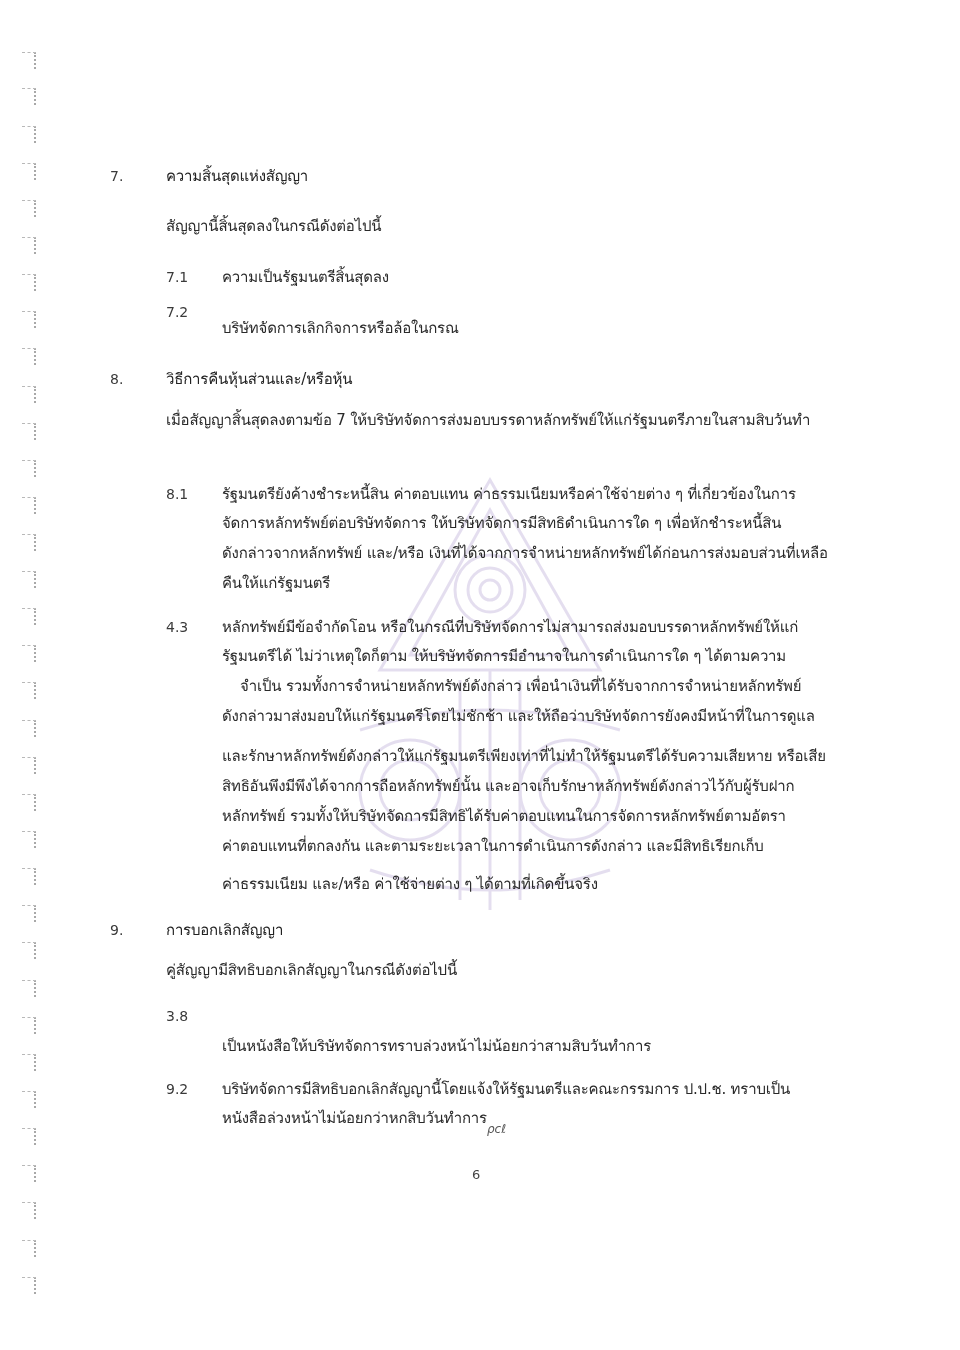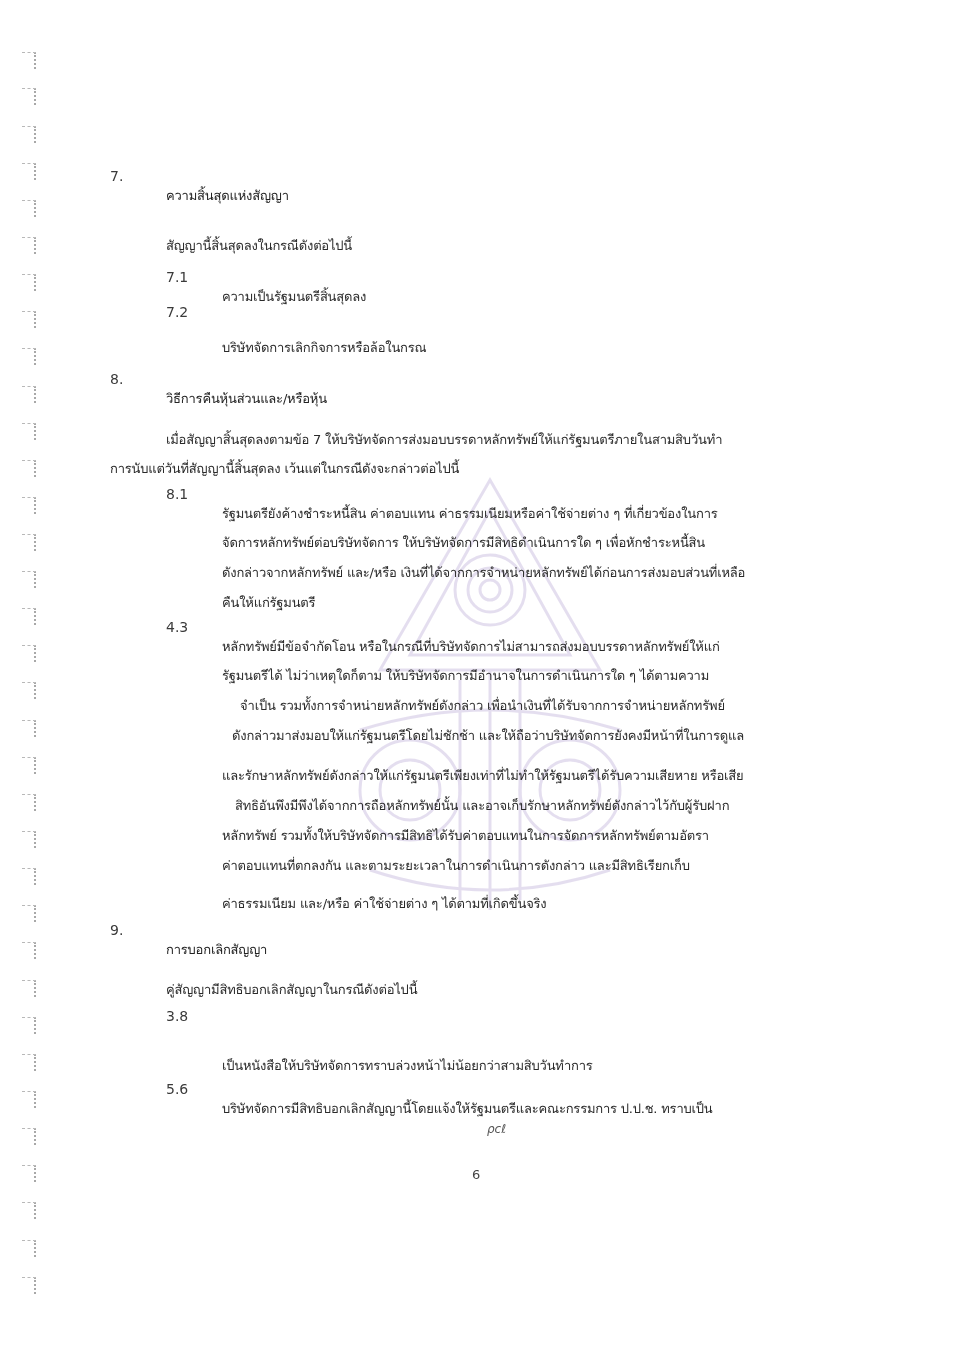--- a/index.html
+++ b/index.html
@@ -9,21 +9,21 @@
   }
   .page { position: absolute; left: 0; top: 0; width: 960px; height: 1350px; }
   .binding { position: absolute; left: 18px; top: 0; width: 24px; height: 1350px; }
   .hole {
     position: absolute; left: 4px; width: 12px; height: 16px;
     border-top: 1px dashed #b8b8b8; border-right: 2px dotted #a8a8a8;
   }
   .watermark {
     position: absolute; left: 340px; top: 470px; width: 300px; height: 460px; opacity: 0.22;
   }
-  .line { position: absolute; font-size: 13px; line-height: 20px; white-space: nowrap; letter-spacing: -0.2px; margin-top: 20px; }
+  .line { position: absolute; font-size: 15px; line-height: 20px; white-space: nowrap; letter-spacing: -0.2px; }
   .num { position: absolute; font-size: 14px; line-height: 20px; color: #3a3a3a; }
   .heading { font-weight: normal; color: #222; }
   .pageno { position: absolute; left: 472px; top: 1167px; font-size: 13px; color: #444; }
   .initials { position: absolute; left: 487px; top: 1122px; font-size: 12px; color: #555; font-style: italic; }
 </style>
 </head>
 <body>
 
 <div class="page">
 
@@ -88,44 +88,44 @@
 
   <span class="num" style="left:166px; top:267px">7.1</span>
   <span class="line" style="left:222px; top:267px">ความเป็นรัฐมนตรีสิ้นสุดลง</span>
 
   <span class="num" style="left:166px; top:302px">7.2</span>
   <span class="line" style="left:222px; top:318px">บริษัทจัดการเลิกกิจการหรือล้อในกรณ</span>
 
   <span class="num" style="left:110px; top:369px">8.</span>
   <span class="line heading" style="left:166px; top:369px">วิธีการคืนหุ้นส่วนและ/หรือหุ้น</span>
   <span class="line" style="left:166px; top:410px">เมื่อสัญญาสิ้นสุดลงตามข้อ 7 ให้บริษัทจัดการส่งมอบบรรดาหลักทรัพย์ให้แก่รัฐมนตรีภายในสามสิบวันทำ</span>
-  <span class="line" style="left:110px; top:439px">การนับแต่วันที่สัญญานี้สิ้นสุดลง เว้นแต่ในกรณีดังจะกล่าวต่อไปนี้</span>
 
   <span class="num" style="left:166px; top:484px">8.1</span>
   <span class="line" style="left:222px; top:513px">จัดการหลักทรัพย์ต่อบริษัทจัดการ  ให้บริษัทจัดการมีสิทธิดำเนินการใด ๆ เพื่อหักชำระหนี้สิน</span>
   <span class="line" style="left:222px; top:484px">รัฐมนตรียังค้างชำระหนี้สิน  ค่าตอบแทน  ค่าธรรมเนียมหรือค่าใช้จ่ายต่าง ๆ ที่เกี่ยวข้องในการ</span>
   <span class="line" style="left:222px; top:543px">ดังกล่าวจากหลักทรัพย์ และ/หรือ เงินที่ได้จากการจำหน่ายหลักทรัพย์ได้ก่อนการส่งมอบส่วนที่เหลือ</span>
   <span class="line" style="left:222px; top:573px">คืนให้แก่รัฐมนตรี</span>
 
   <span class="num" style="left:166px; top:617px">4.3</span>
   <span class="line" style="left:222px; top:617px">หลักทรัพย์มีข้อจำกัดโอน หรือในกรณีที่บริษัทจัดการไม่สามารถส่งมอบบรรดาหลักทรัพย์ให้แก่</span>
   <span class="line" style="left:222px; top:646px">รัฐมนตรีได้  ไม่ว่าเหตุใดก็ตาม  ให้บริษัทจัดการมีอำนาจในการดำเนินการใด ๆ ได้ตามความ</span>
   <span class="line" style="left:240px; top:676px">จำเป็น  รวมทั้งการจำหน่ายหลักทรัพย์ดังกล่าว เพื่อนำเงินที่ได้รับจากการจำหน่ายหลักทรัพย์</span>
-  <span class="line" style="left:232px; top:706px">ดังกล่าวมาส่งมอบให้แก่รัฐมนตรีโดยไม่ชักช้า และให้ถือว่าบริษัทจัดการยังคงมีหน้าที่ในการดูแล</span>
+  <span class="line" style="left:222px; top:706px">ดังกล่าวมาส่งมอบให้แก่รัฐมนตรีโดยไม่ชักช้า และให้ถือว่าบริษัทจัดการยังคงมีหน้าที่ในการดูแล</span>
   <span class="line" style="left:222px; top:746px">และรักษาหลักทรัพย์ดังกล่าวให้แก่รัฐมนตรีเพียงเท่าที่ไม่ทำให้รัฐมนตรีได้รับความเสียหาย หรือเสีย</span>
-  <span class="line" style="left:235px; top:776px">สิทธิอันพึงมีพึงได้จากการถือหลักทรัพย์นั้น และอาจเก็บรักษาหลักทรัพย์ดังกล่าวไว้กับผู้รับฝาก</span>
+  <span class="line" style="left:222px; top:776px">สิทธิอันพึงมีพึงได้จากการถือหลักทรัพย์นั้น และอาจเก็บรักษาหลักทรัพย์ดังกล่าวไว้กับผู้รับฝาก</span>
   <span class="line" style="left:222px; top:806px">หลักทรัพย์  รวมทั้งให้บริษัทจัดการมีสิทธิได้รับค่าตอบแทนในการจัดการหลักทรัพย์ตามอัตรา</span>
   <span class="line" style="left:222px; top:836px">ค่าตอบแทนที่ตกลงกัน และตามระยะเวลาในการดำเนินการดังกล่าว และมีสิทธิเรียกเก็บ</span>
   <span class="line" style="left:222px; top:874px">ค่าธรรมเนียม และ/หรือ ค่าใช้จ่ายต่าง ๆ ได้ตามที่เกิดขึ้นจริง</span>
 
   <span class="num" style="left:110px; top:920px">9.</span>
   <span class="line heading" style="left:166px; top:920px">การบอกเลิกสัญญา</span>
   <span class="line" style="left:166px; top:960px">คู่สัญญามีสิทธิบอกเลิกสัญญาในกรณีดังต่อไปนี้</span>
 
   <span class="num" style="left:166px; top:1006px">3.8</span>
   <span class="line" style="left:222px; top:1036px">เป็นหนังสือให้บริษัทจัดการทราบล่วงหน้าไม่น้อยกว่าสามสิบวันทำการ</span>
 
-  <span class="num" style="left:166px; top:1079px">5.6</span>
+  <span class="num" style="left:166px; top:1079px">9.2</span>
   <span class="line" style="left:222px; top:1079px">บริษัทจัดการมีสิทธิบอกเลิกสัญญานี้โดยแจ้งให้รัฐมนตรีและคณะกรรมการ ป.ป.ช. ทราบเป็น</span>
+  <span class="line" style="left:222px; top:1108px">หนังสือล่วงหน้าไม่น้อยกว่าหกสิบวันทำการ</span>
 
   <span class="initials">ρcℓ</span>
   <span class="pageno">6</span>
 </div>
 
 </body></html>

